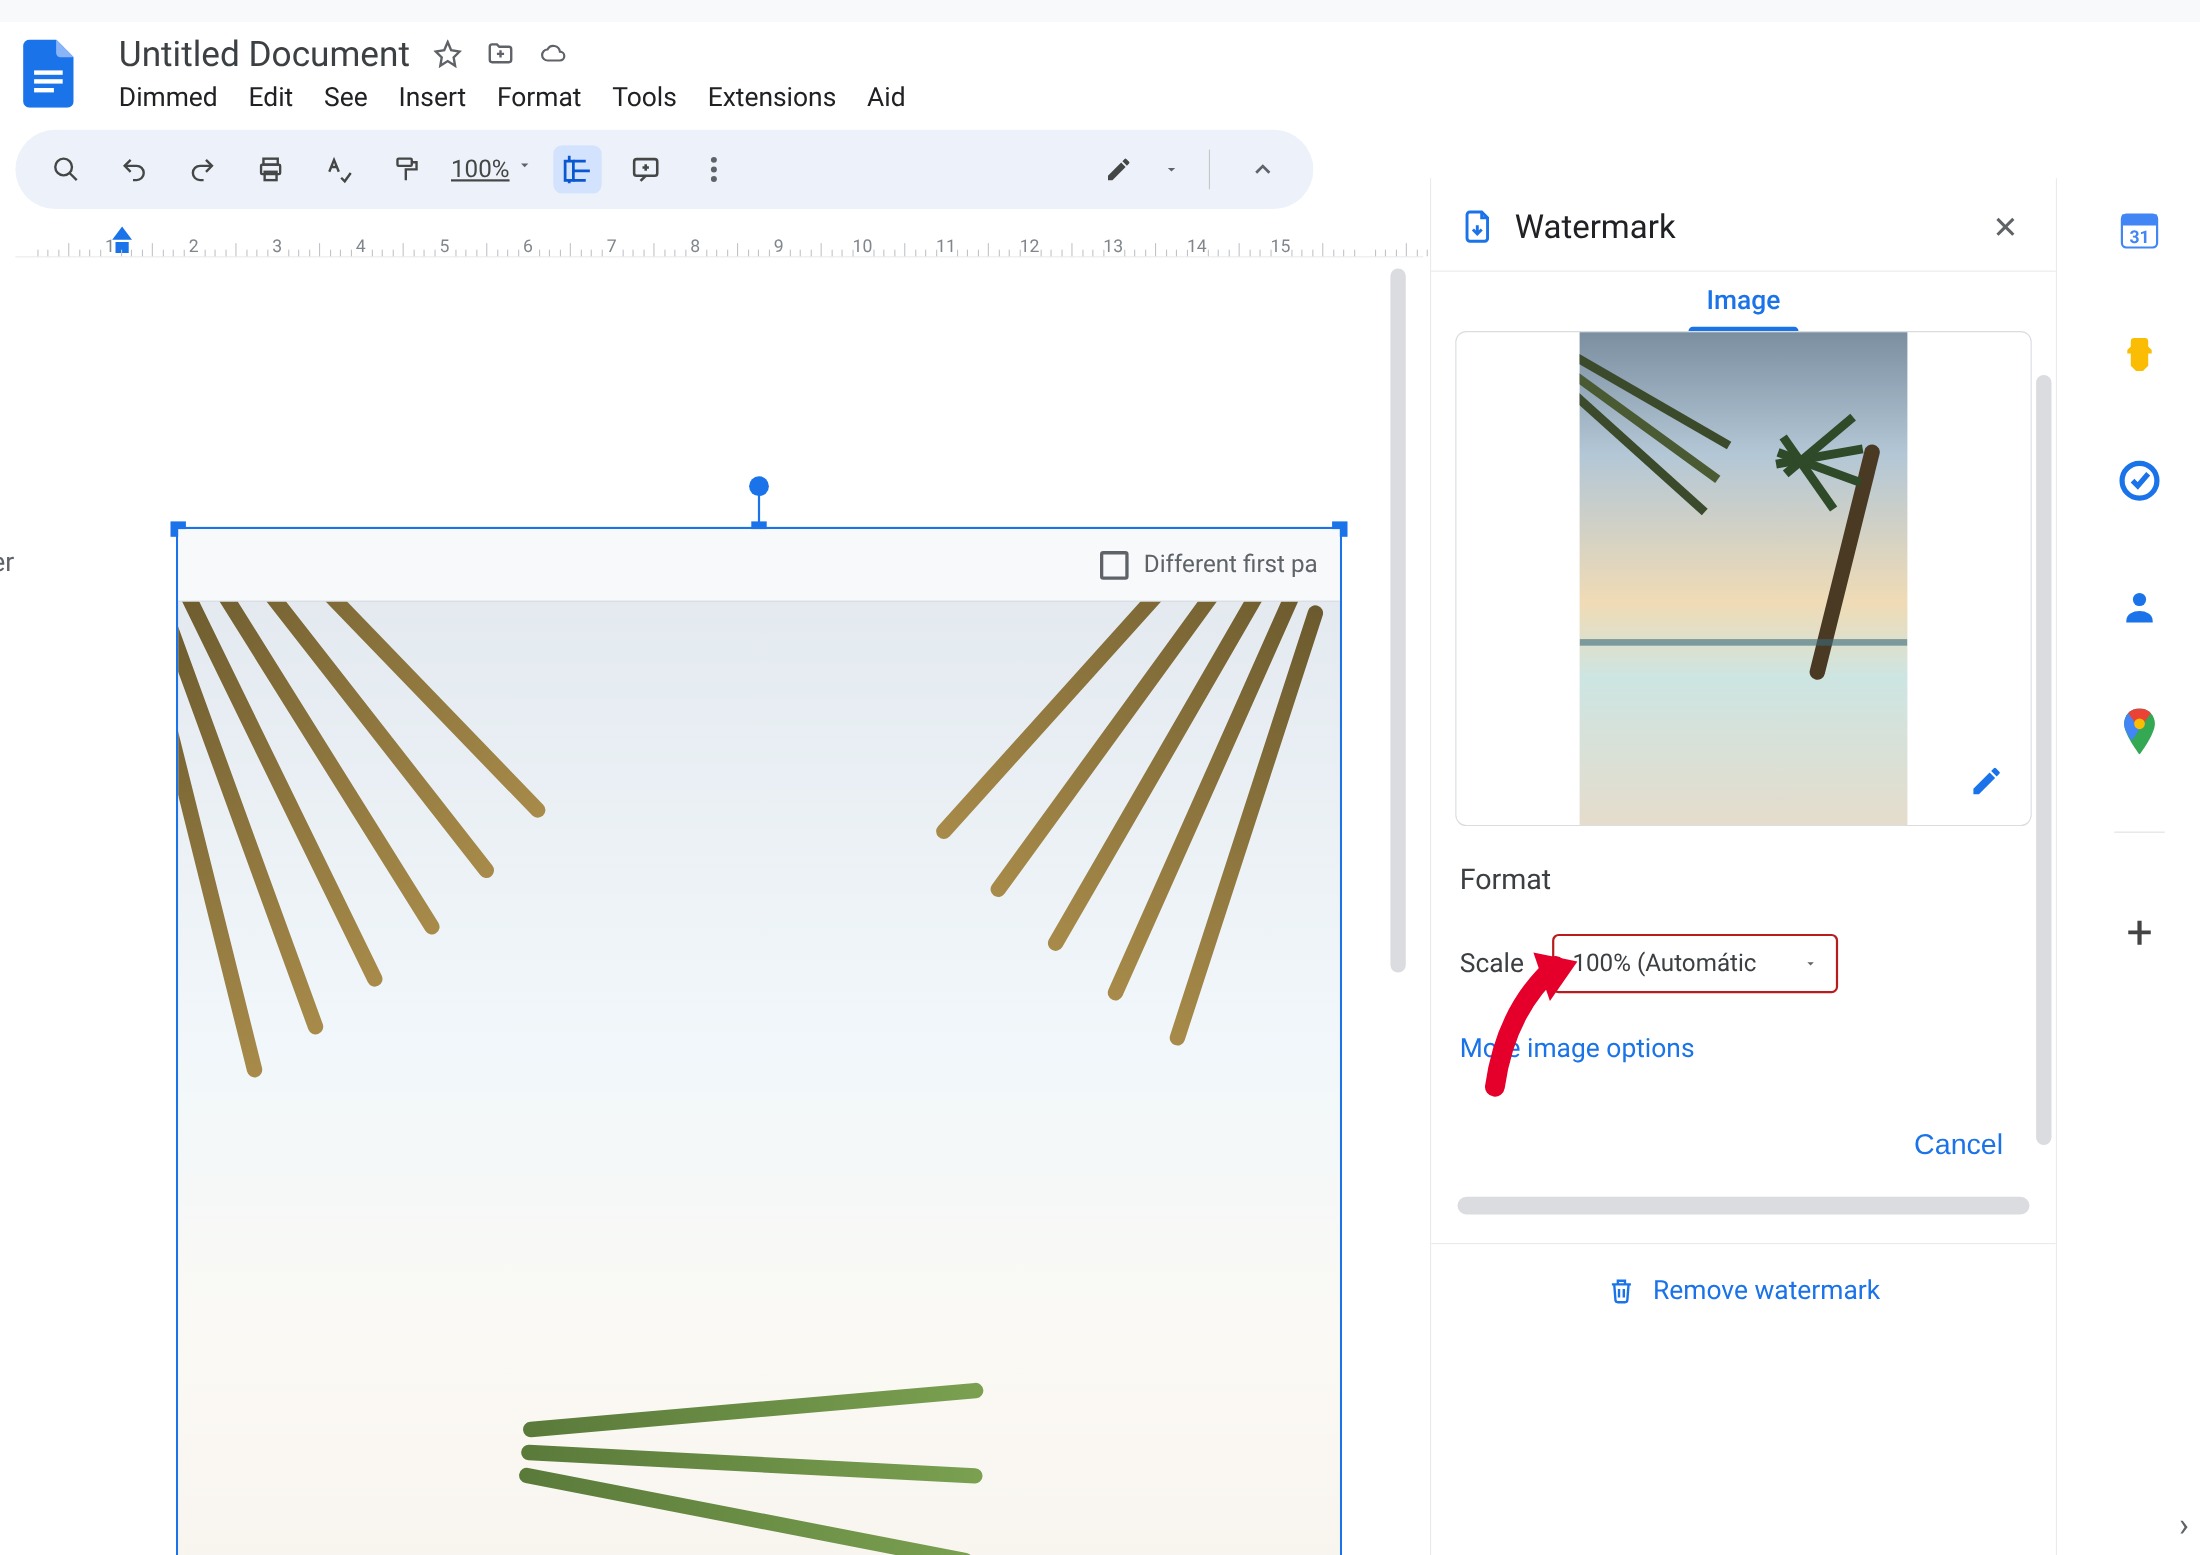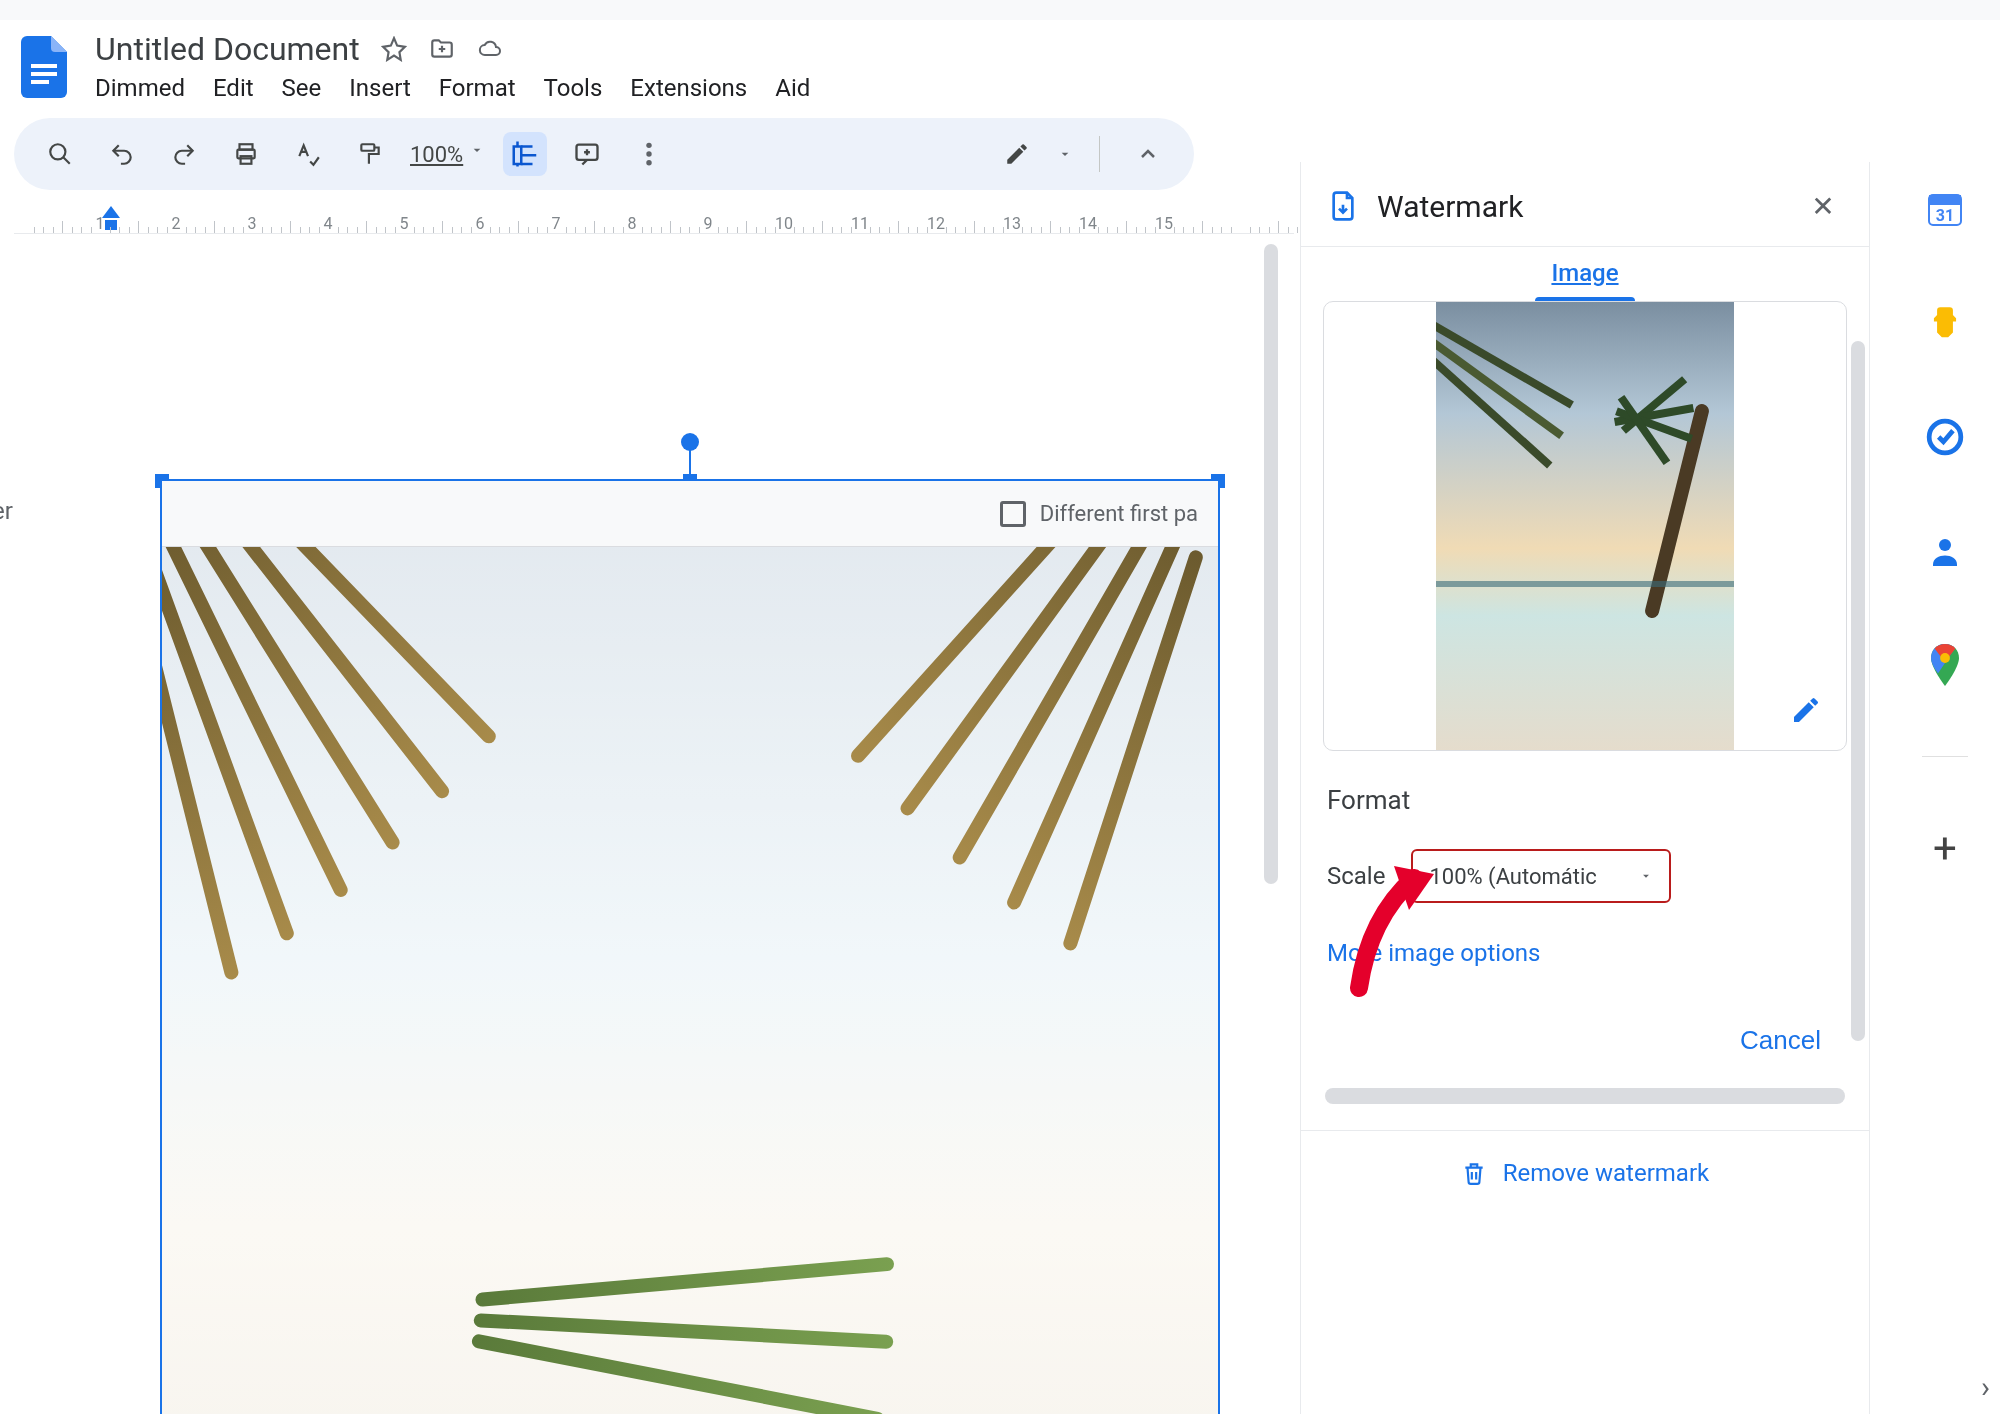--- a/index.html
+++ b/index.html
@@ -1,20 +1,20 @@
 <!DOCTYPE html>
 <html><head>
 <meta charset="utf-8">
 <style>
   * { box-sizing: border-box; margin: 0; padding: 0; }
   body { font-family: 'Google Sans', Roboto, Arial, sans-serif; background: #fff; width: 2000px; height: 1414px; overflow: hidden; position: relative; }
 
   .top-strip { height: 20px; background: #f8f9fa; }
 
-  .header { display: flex; align-items: flex-start; padding: 10px 16px 0 16px; gap: 23px; }
+  .header { display: flex; align-items: flex-start; padding: 10px 16px 0 16px; gap: 36px; }
   .docs-logo { width: 56px; height: 74px; display:flex; align-items:center; justify-content:center; }
   .docs-logo svg { }
 
   .title-area { display:flex; flex-direction:column; gap:6px; }
   .title-row { display:flex; align-items:center; gap:20px; }
   .doc-title { font-size: 32px; color:#3c4043; }
   .title-icon { width:28px; height:28px; display:flex; align-items:center; justify-content:center; color:#5f6368; }
 
   .menu-bar { display:flex; gap:28px; }
   .menu-bar span { font-size:24px; color:#202124; cursor:pointer; }
@@ -59,21 +59,21 @@
   .palm.p3 { left:300px; bottom:-60px; transform:rotate(5deg); }
   .frond { position:absolute; width:420px; height:14px; background:linear-gradient(90deg,#6b5a2e,#a88b4a); border-radius:8px; transform-origin:left center; }
 
   .side-panel { position:absolute; right:130px; top:162px; width:570px; bottom:0; background:#fff; border-left:1px solid #e8eaed; border-right:1px solid #e8eaed; display:flex; flex-direction:column; }
   .sp-header { display:flex; align-items:center; padding:24px 26px 20px 26px; gap:18px; }
   .sp-title { font-size:30px; color:#202124; font-weight:400; flex:1;}
   .sp-close { width:40px; height:40px; display:flex; align-items:center; justify-content:center; color:#5f6368; cursor:pointer; font-size:28px;}
   .sp-icon { width:32px; height:32px; }
 
   .sp-tabs { display:flex; padding:0 60px; }
-  .sp-tab { flex:1; text-align:center; font-size:24px; padding:12px 0 14px; color:#5f6368; cursor:pointer; position:relative;text-decoration:underline;}
+  .sp-tab { flex:1; text-align:center; font-size:24px; padding:12px 0 14px; color:#5f6368; cursor:pointer; position:relative;}
   .sp-tab.active { color:#1a73e8; font-weight:500;}
   .sp-tab.active::after { content:''; position:absolute; left:50%; transform:translateX(-50%); bottom:0; width:100px; height:4px; background:#1a73e8; border-radius:4px 4px 0 0;}
 
   .sp-body { flex:1; overflow:hidden; position:relative; padding:0 22px 0 22px;}
   .sp-scroll { position:absolute; right:4px; width:14px; top:40px; height:700px; background:#dadce0; border-radius:8px;}
 
   .preview-card { border:1px solid #dadce0; border-radius:10px; margin-top:0; height:450px; position:relative; display:flex; align-items:center; justify-content:center; overflow:hidden;}
   .preview-img { width:298px; height:450px; background:
     linear-gradient(180deg,#7a8ea0 0%, #b3c7d6 25%, #f0dbb5 55%, #cde5e2 70%, #e5dccc 100%);
     position:relative; overflow:hidden;}

